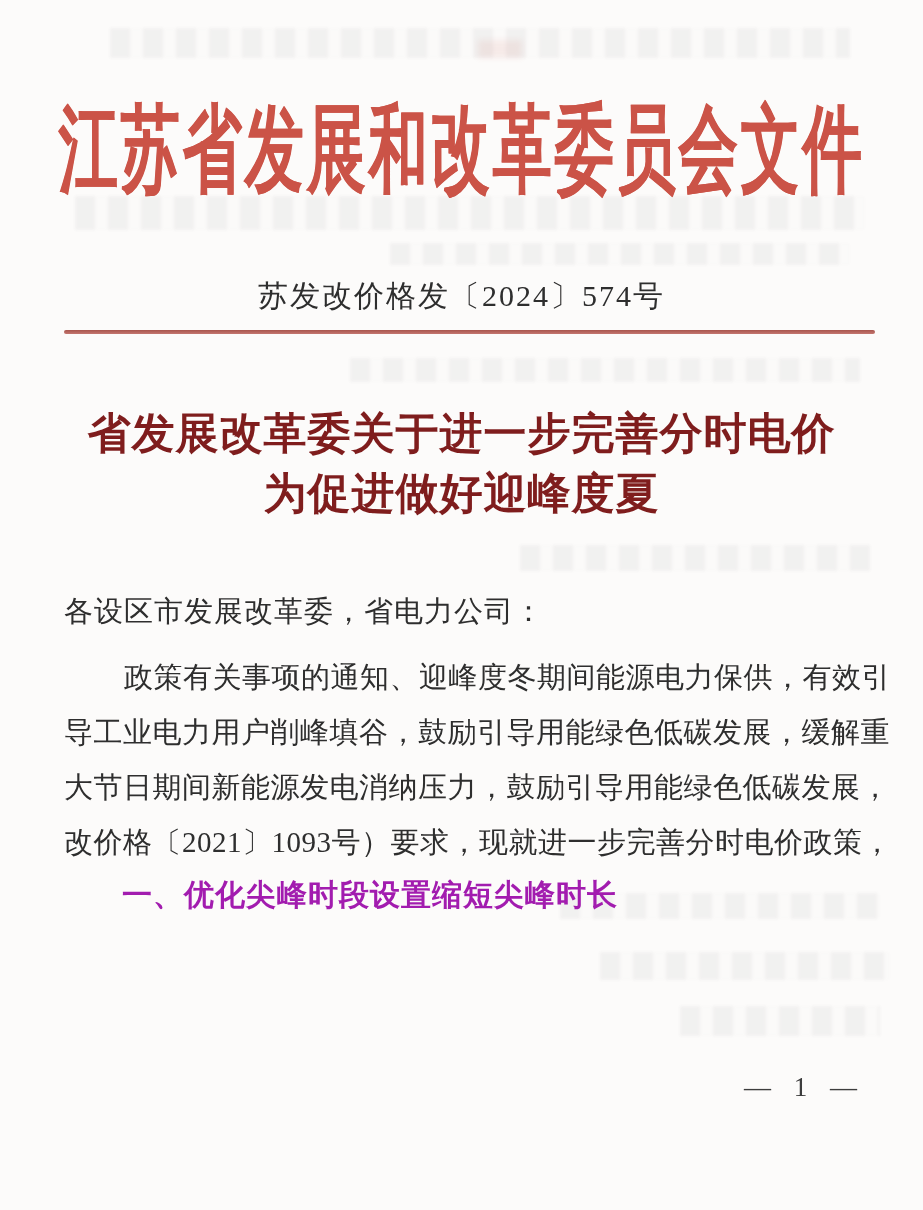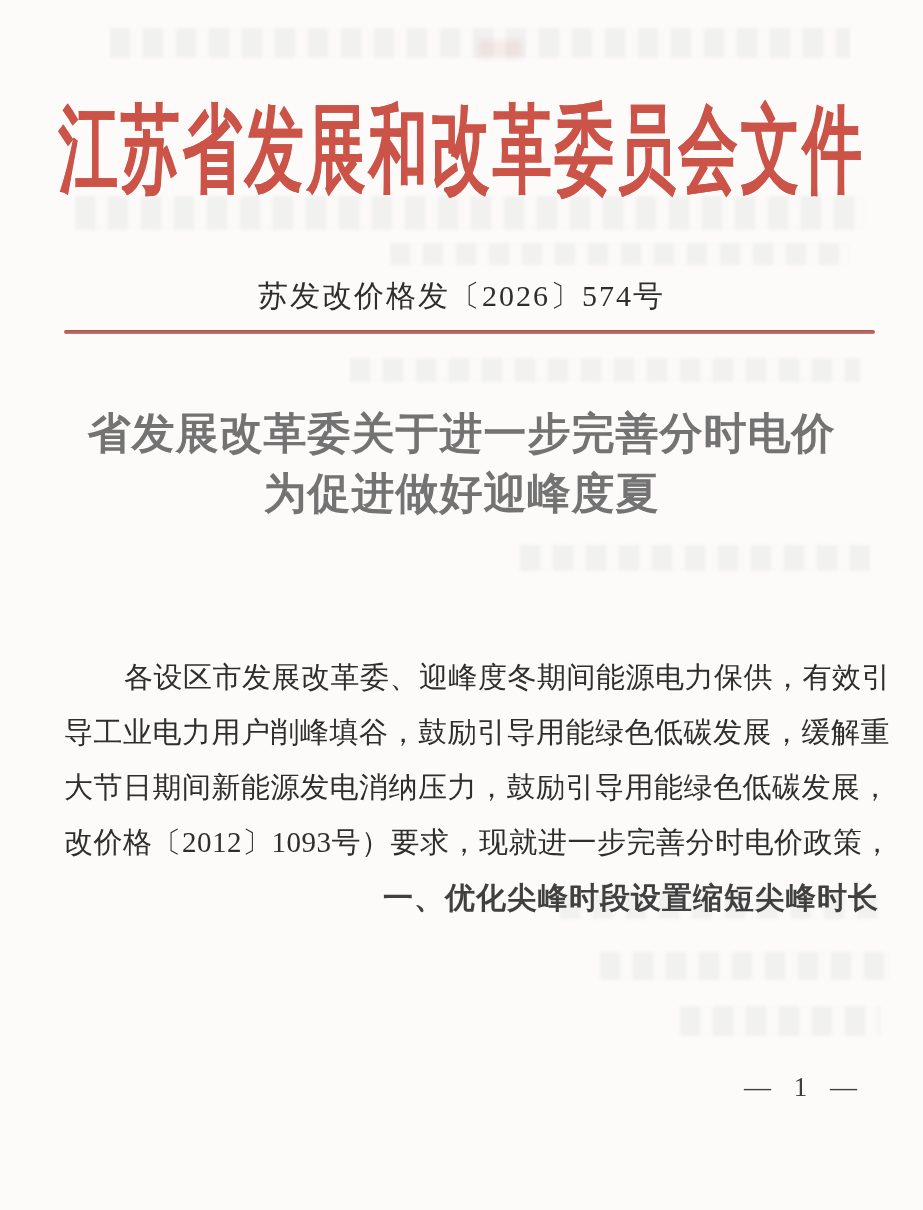--- a/index.html
+++ b/index.html
@@ -75,21 +75,21 @@
     border-radius: 2px;
   }
   .doc-title {
     position: absolute;
     top: 404px;
     left: 0;
     right: 0;
     text-align: center;
     font-size: 43px;
     font-weight: 700;
-    color: #737373;
+    color: #7f1d1d;
     line-height: 60px;
     letter-spacing: 1px;
   }
   .salutation {
     position: absolute;
     top: 592px;
     left: 64px;
     font-size: 29px;
     letter-spacing: 1px;
     color: #2e2e2e;
@@ -104,27 +104,26 @@
     color: #2e2e2e;
     letter-spacing: 0.5px;
   }
   .body-text .line {
     white-space: nowrap;
   }
   .body-text .indent {
     text-indent: 60px;
   }
   .section-heading {
-    font-family: Liberation Sans, sans-serif;
+    font-family: Liberation Mono, monospace;
     font-weight: 700;
     font-size: 30px;
-    color: #404040;
+    color: #a21caf;
     text-indent: 58px;
     letter-spacing: 1px;
-    text-align: right;
   }
   .page-number {
     position: absolute;
     top: 1072px;
     right: 58px;
     font-size: 27px;
     letter-spacing: 8px;
     color: #3d3d3d;
     white-space: nowrap;
   }
@@ -141,33 +140,34 @@
   <div class="bleed" style="top:358px; left:350px; width:510px; height:24px;"></div>
   <div class="bleed" style="top:545px; left:520px; width:350px; height:26px;"></div>
   <div class="bleed" style="top:893px; left:560px; width:320px; height:26px;"></div>
   <div class="bleed" style="top:952px; left:600px; width:290px; height:28px;"></div>
   <div class="bleed" style="top:1006px; left:680px; width:200px; height:30px;"></div>
 
   <div class="letterhead-wrap">
     <div class="agency-title">江苏省发展和改革委员会文件</div>
   </div>
 
-  <div class="doc-number">苏发改价格发〔2026〕574号</div>
+  <div class="doc-number">苏发改价格发〔2024〕574号</div>
 
   <div class="red-line"></div>
 
   <div class="doc-title">
     <div>省发展改革委关于进一步完善分时电价</div>
     <div>为促进做好迎峰度夏</div>
   </div>
 
+  <div class="salutation">各设区市发展改革委，省电力公司：</div>
 
   <div class="body-text">
-    <div class="line indent">各设区市发展改革委、迎峰度冬期间能源电力保供，有效引</div>
+    <div class="line indent">政策有关事项的通知、迎峰度冬期间能源电力保供，有效引</div>
     <div class="line">导工业电力用户削峰填谷，鼓励引导用能绿色低碳发展，缓解重</div>
     <div class="line">大节日期间新能源发电消纳压力，鼓励引导用能绿色低碳发展，</div>
-    <div class="line">改价格〔2012〕1093号）要求，现就进一步完善分时电价政策，</div>
+    <div class="line">改价格〔2021〕1093号）要求，现就进一步完善分时电价政策，</div>
     <div class="section-heading">一、优化尖峰时段设置缩短尖峰时长</div>
   </div>
 
   <div class="page-number">— 1 —</div>
 
 </div>
 
 </body></html>

